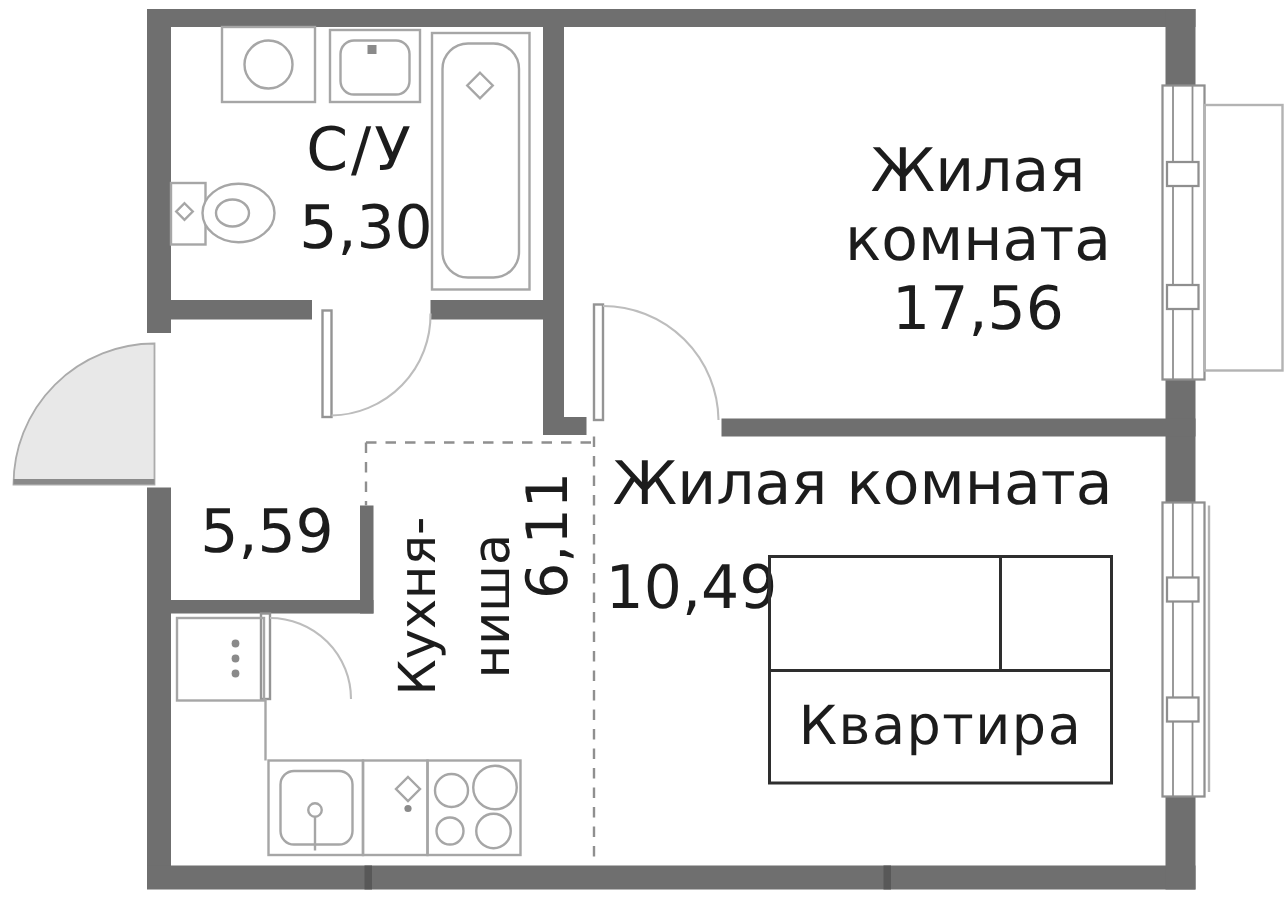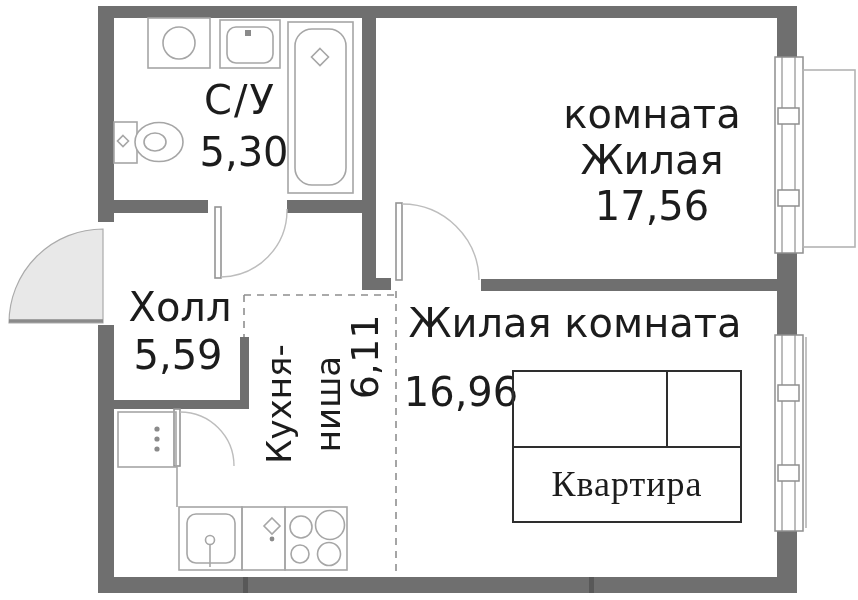--- a/index.html
+++ b/index.html
@@ -30,21 +30,21 @@
   .fs40{font-size:40px;}
   .fs38{font-size:38px;}
   .fs34{font-size:34px;}
   .rot{transform:translate(-50%,-50%) rotate(-90deg);}
   .multiline{line-height:46px;}
   .kitchen-lines{line-height:49px;}
 
   .tbl{position:absolute;left:512px;top:370px;width:230px;height:153px;
        border:2px solid var(--table_border);box-sizing:border-box;
        display:flex;flex-direction:column;}
-  .tr{display:flex;flex:1;border-top:2px solid var(--table_border);font-family:Liberation Serif, serif;}
+  .tr{display:flex;flex:1;border-top:2px solid var(--table_border);}
   .tr:first-child{border-top:none;}
   .td{display:flex;align-items:center;justify-content:center;
       border-left:2px solid var(--table_border);box-sizing:border-box;}
   .td:first-child{border-left:none;}
   .td.grow{flex:1;}
   .r1 .c1{width:152px;} .r3 .c1{width:76px;}
   .tbl .txt{font-size:36px;letter-spacing:1px;}
 </style>
 </head>
 <body>
@@ -159,36 +159,35 @@
       <rect class="fx" x="288" y="22" width="65" height="171"></rect>
       <rect class="fx" x="295" y="29" width="51" height="156" rx="17"></rect>
       <path class="fx" d="M 320 48.5 L 328.5 57 L 320 65.5 L 311.5 57 Z"></path>
     </g>
   </svg>
 
   <div class="lbl fs40" style="left:240px;top:100px;letter-spacing:2px;">С/У</div>
   <div class="lbl fs40" style="left:244px;top:152px;">5,30</div>
 
   <div class="lbl fs40 multiline" style="left:652px;top:160px;">
+    <div>Жилая</div>
     <div>комната</div>
-    <div>Жилая</div>
     <div>17,56</div>
   </div>
 
-  <div class="lbl fs40" style="left:180px;top:307px;">Холл</div>
   <div class="lbl fs40" style="left:178px;top:355px;">5,59</div>
 
   <div class="lbl rot fs34 kitchen-lines" style="left:304px;top:404px;">
     <div>Кухня-</div>
     <div>ниша</div>
   </div>
   <div class="lbl rot fs38" style="left:366px;top:357px;">6,11</div>
 
   <div class="lbl fs40" style="left:575px;top:323px;">Жилая комната</div>
-  <div class="lbl fs40" style="left:461px;top:392px;">16,96</div>
+  <div class="lbl fs40" style="left:461px;top:392px;">10,49</div>
 
   <div class="tbl">
     <div class="tr r1">
       <div class="td c1"></div>
       <div class="td grow"></div>
     </div>
     <div class="tr r2">
       <div class="td grow txt">Квартира</div>
     </div>
   </div>

